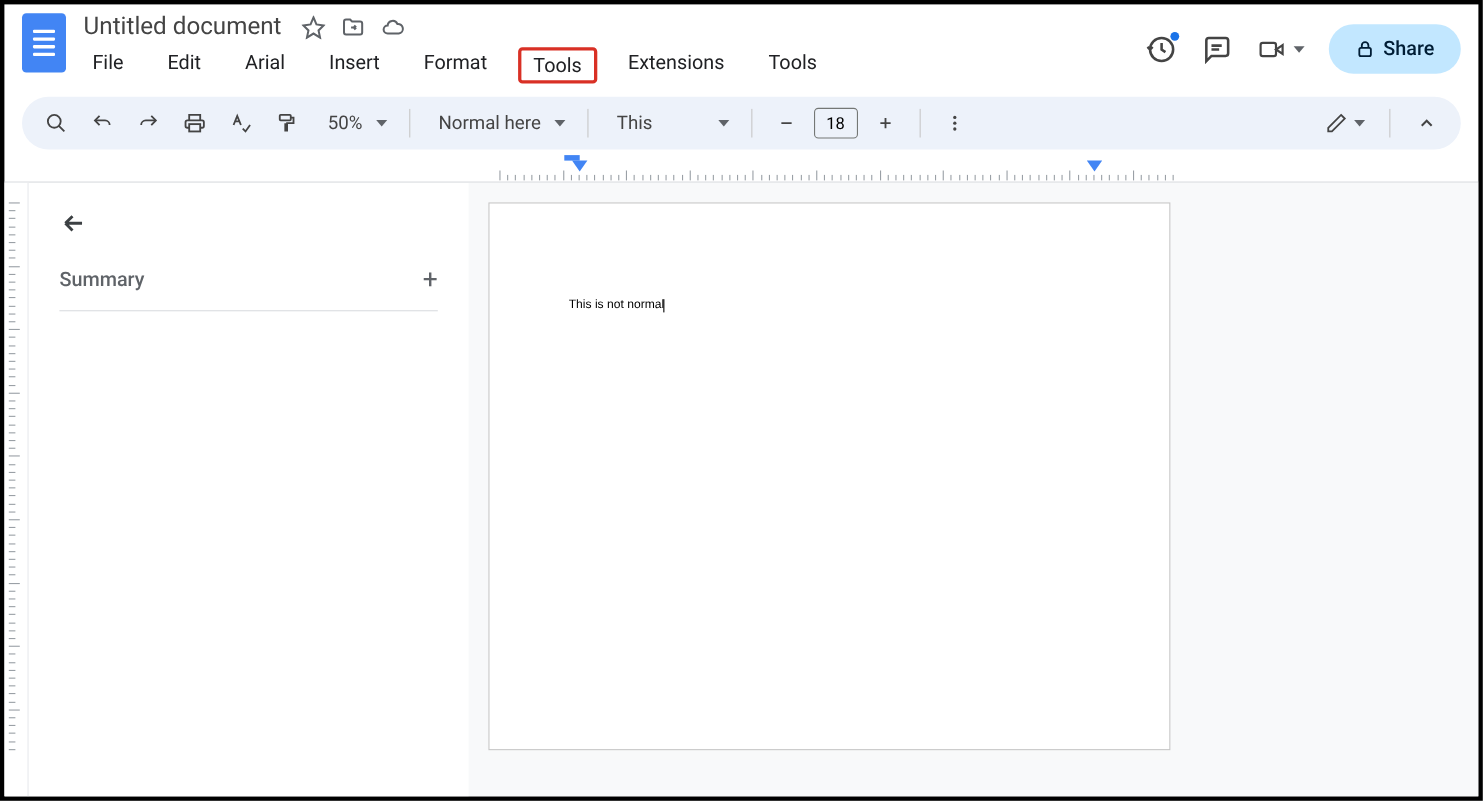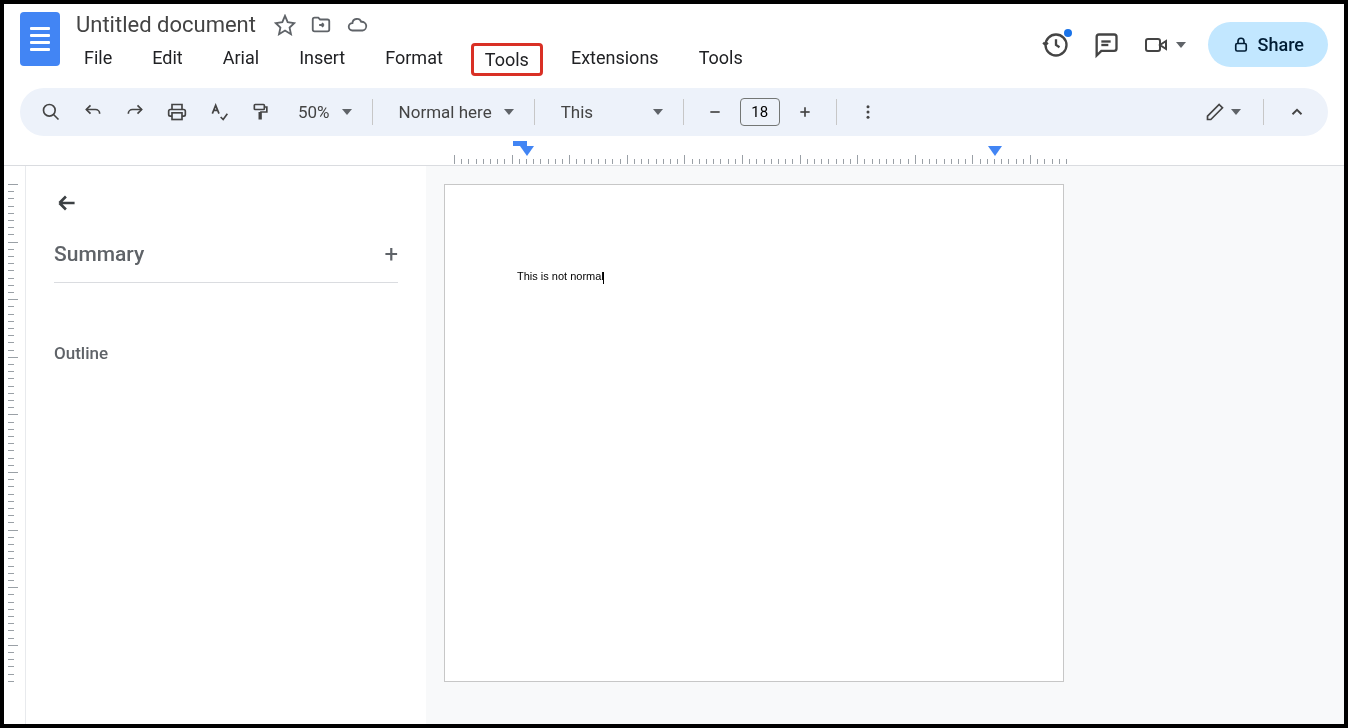--- a/index.html
+++ b/index.html
@@ -64,21 +64,21 @@
   .tick{position:absolute;bottom:0;width:1px;background:#9aa0a6;}
   .marker-down{position:absolute;width:0;height:0;border-left:7px solid transparent;border-right:7px solid transparent;border-top:10px solid #4285f4;}
   .marker-bar{position:absolute;width:14px;height:5px;background:#4285f4;top:-5px;left:-7px;}
   
   .body-area{flex:1;display:flex;overflow:hidden;background:#f8f9fa;}
   .vruler{width:22px;background:#fff;border-right:1px solid #e8eaed;position:relative;}
   .vtick{position:absolute;left:4px;height:1px;background:#9aa0a6;}
   .outline-panel{width:400px;background:#fff;padding:24px 28px;}
   .outline-back{margin-bottom:24px;}
   .outline-section-row{display:flex;align-items:center;justify-content:space-between;padding-bottom:14px;border-bottom:1px solid #dadce0;}
-  .outline-label{font-size:21px;color:#5f6368;font-weight:500;}
+  .outline-label{font-size:18px;color:#5f6368;font-weight:500;}
   .outline-plus{font-size:24px;color:#5f6368;cursor:pointer;}
   .outline-heading{font-size:17px;color:#5f6368;font-weight:500;margin-top:60px;margin-bottom:20px;}
   .outline-placeholder{font-size:18px;color:#80868b;font-style:italic;line-height:1.5;}
   .canvas-area{flex:1;padding:18px 0 0 18px;overflow:hidden;}
   .page{width:620px;height:498px;background:#fff;border:1px solid #c7c7c7;padding:80px 72px;position:relative;}
   .doc-content{font-family:Arial,sans-serif;font-size:11px;color:#000;}
   .cursor{display:inline-block;width:1.5px;height:12px;background:#000;vertical-align:text-bottom;margin-left:-1px;}
   svg{display:block;}
 </style>
 </head>
@@ -420,21 +420,20 @@
     <div class="outline-panel">
       <div class="outline-back">
         <svg width="26" height="26" viewBox="0 0 24 24" fill="none" stroke="#3c4043" stroke-width="2.4">
             <path d="M19 12H5m0 0l6-6m-6 6l6 6"></path>
           </svg>
       </div>
       <div class="outline-section-row">
         <span class="outline-label">Summary</span>
         <span class="outline-plus">+</span>
       </div>
-      <div class="outline-heading">Outline</div>
     </div>
     <div class="canvas-area">
       <div class="page">
         <span class="doc-content">This is not normal</span><span class="cursor"></span>
       </div>
     </div>
   </div>
 </div>
 
 </body></html>

